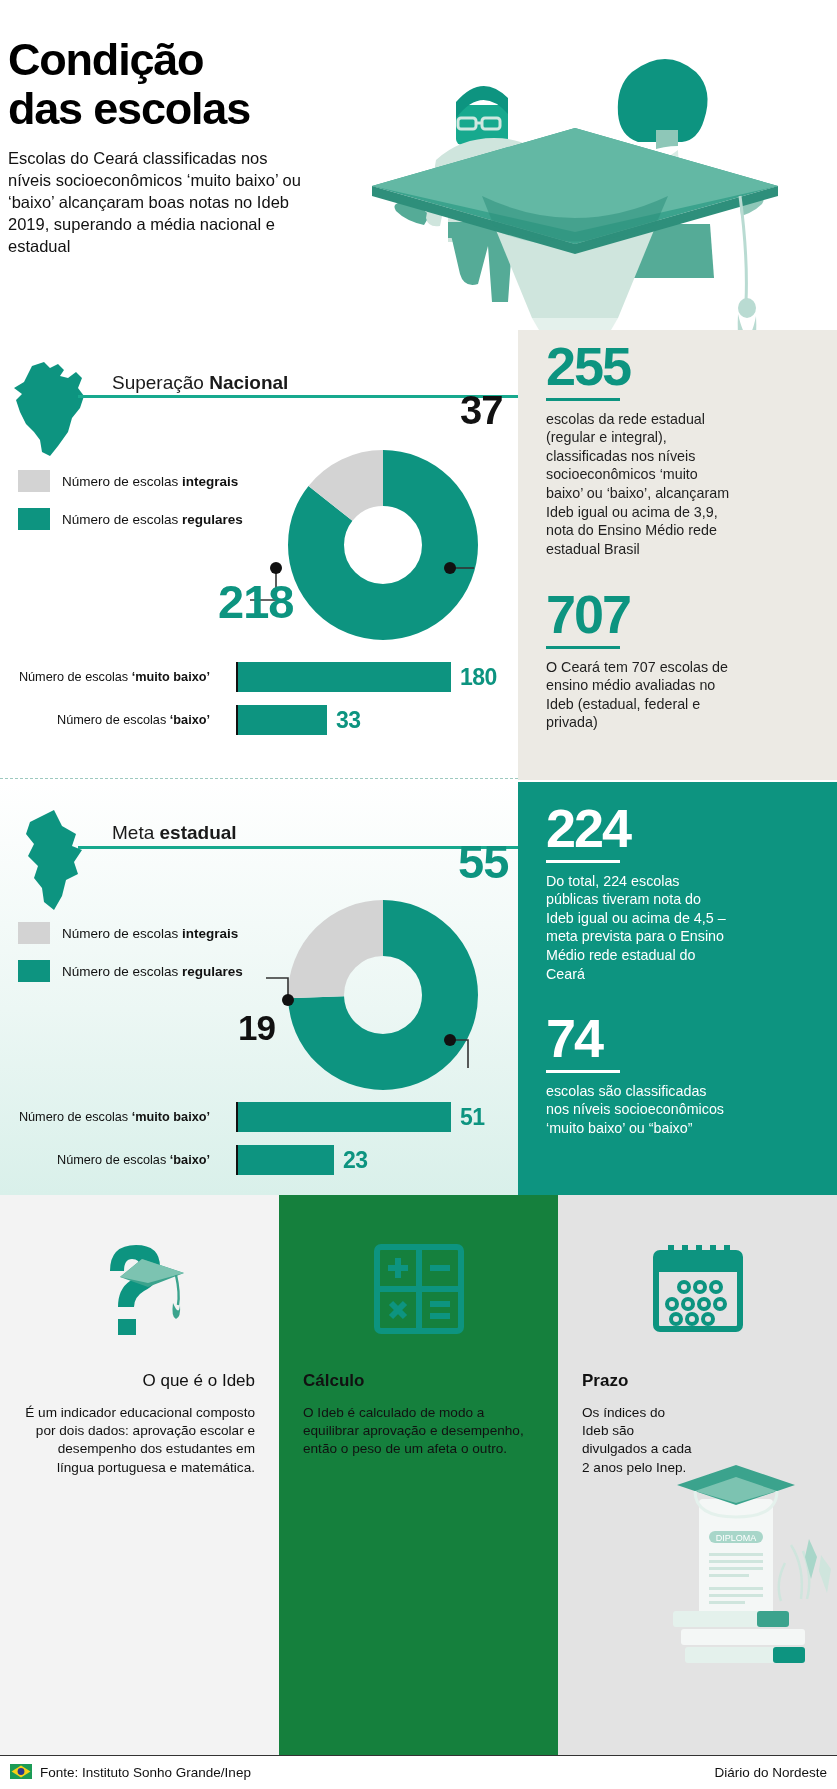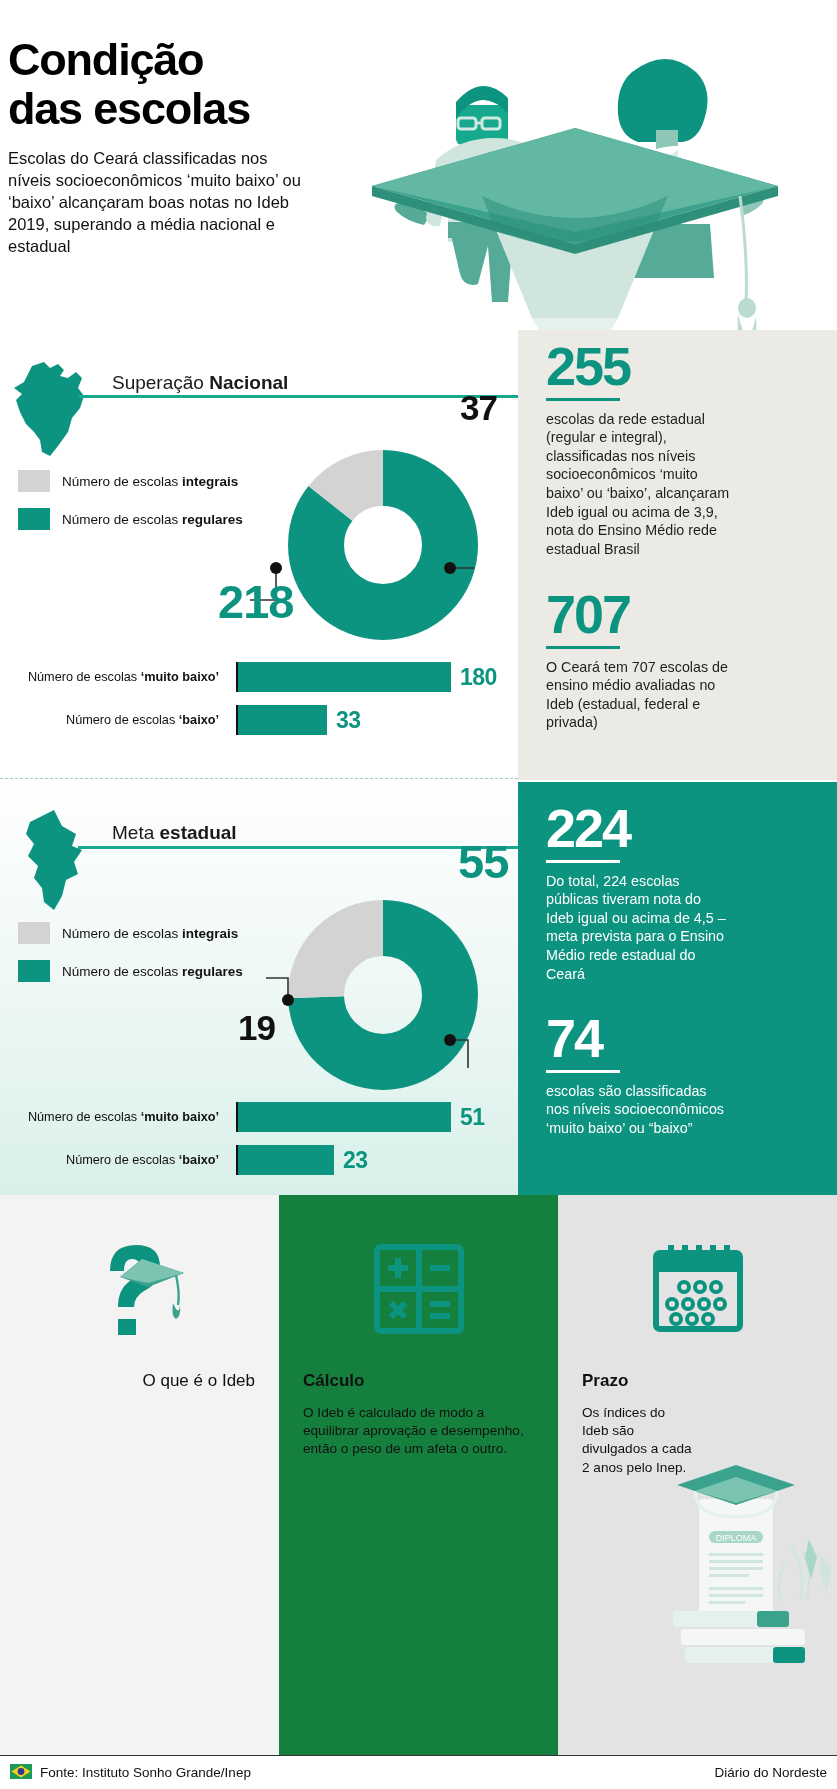--- a/index.html
+++ b/index.html
@@ -70,21 +70,21 @@
   .donut-wrap { position: absolute; }
   .donut-num {
     position: absolute; font-family: "Liberation Sans Narrow","Liberation Sans", sans-serif;
     font-weight: 700; letter-spacing: -1px; line-height: 1;
   }
 
   
   .bars { position: absolute; }
   .bar-row { display: flex; align-items: center; height: 30px; margin-bottom: 13px; }
   .bar-label {
-    width: 228px; text-align: right; padding-right: 17px;
+    width: 228px; text-align: right; padding-right: 26px;
     font-size: 12.7px; color: #111; white-space: nowrap;
   }
   .bar-label b { font-weight: 700; }
   .bar-axis { width: 2px; align-self: stretch; background: #111; }
   .bar-fill { height: 30px; background: #0d9480; }
   .bar-val {
     font-family: "Liberation Sans Narrow","Liberation Sans", sans-serif;
     font-weight: 700; font-size: 23px; color: #0d9480; margin-left: 9px;
     letter-spacing: -0.5px;
   }
@@ -218,21 +218,21 @@
         <circle cx="95" cy="95" r="67" fill="none" stroke="#0d9480" stroke-width="56" stroke-dasharray="360.0 60.9" stroke-dashoffset="0" transform="rotate(-90 95 95)"></circle>
         <circle cx="95" cy="95" r="67" fill="none" stroke="#d3d3d3" stroke-width="56" stroke-dasharray="60.9 360.0" stroke-dashoffset="-360.0" transform="rotate(-90 95 95)"></circle>
       </svg>
       <svg width="320" height="200" viewBox="0 0 320 200" style="position:absolute; left:-100px; top:0;">
         <path d="M62 150 L88 150 L88 118" stroke="#333" stroke-width="1.6" fill="none"></path>
         <circle cx="88" cy="118" r="6" fill="#111"></circle>
         <path d="M262 118 L286 118" stroke="#333" stroke-width="1.6" fill="none"></path>
         <circle cx="262" cy="118" r="6" fill="#111"></circle>
       </svg>
       <div class="donut-num" style="left:-70px; top:128px; font-size:47px; color:#0d9480;">218</div>
-      <div class="donut-num" style="left:172px; top:-60px; font-size:35px; color:#111;">37</div>
+      <div class="donut-num" style="left:172px; top:-60px; font-size:40px; color:#111;">37</div>
     </div>
 
     <div class="bars" style="left:8px; top:332px;">
       <div class="bar-row">
         <span class="bar-label"><span>Número de escolas </span><b>‘muito baixo’</b></span>
         <span class="bar-axis"></span>
         <span class="bar-fill" style="width:213px;"></span>
         <span class="bar-val">180</span>
       </div>
       <div class="bar-row">
@@ -335,20 +335,21 @@
         <svg width="112" height="100" viewBox="0 0 112 100">
           <path d="M26 32 q0 -26 26 -26 q24 0 24 22 q0 16 -16 24 q-10 6 -10 16 l-16 0 q0 -18 12 -26 q10 -6 10 -14 q0 -8 -8 -8 q-8 0 -8 12 z" fill="#0d9480"></path>
           <rect x="34" y="80" width="18" height="16" fill="#0d9480"></rect>
           <path d="M58 20 L100 34 L64 48 L36 38 Z" fill="#3ba38d"></path>
           <path d="M58 20 L100 34 L64 44 L36 38 Z" fill="#7cc3b1"></path>
           <path d="M92 36 q4 18 2 30" stroke="#3ba38d" stroke-width="2.4" fill="none"></path>
           <path d="M89 64 q6 14 7 2 q1 12 -4 14 q-5 -2 -3 -16 z" fill="#3ba38d"></path>
         </svg>
       </div>
       <div class="card-title"><span>O que é o </span><b>Ideb</b></div>
+      <div class="card-body">É um indicador educacional composto por dois dados: aprovação escolar e desempenho dos estudantes em língua portuguesa e matemática.</div>
     </div>
 
     <div class="card c2">
       <div class="card-icon">
         <svg width="104" height="100" viewBox="0 0 104 100">
           <rect x="10" y="8" width="84" height="84" rx="4" fill="none" stroke="#0d9480" stroke-width="6"></rect>
           <line x1="52" y1="8" x2="52" y2="92" stroke="#0d9480" stroke-width="6"></line>
           <line x1="10" y1="50" x2="94" y2="50" stroke="#0d9480" stroke-width="6"></line>
           <line x1="31" y1="19" x2="31" y2="39" stroke="#0d9480" stroke-width="6"></line>
           <line x1="21" y1="29" x2="41" y2="29" stroke="#0d9480" stroke-width="6"></line>

